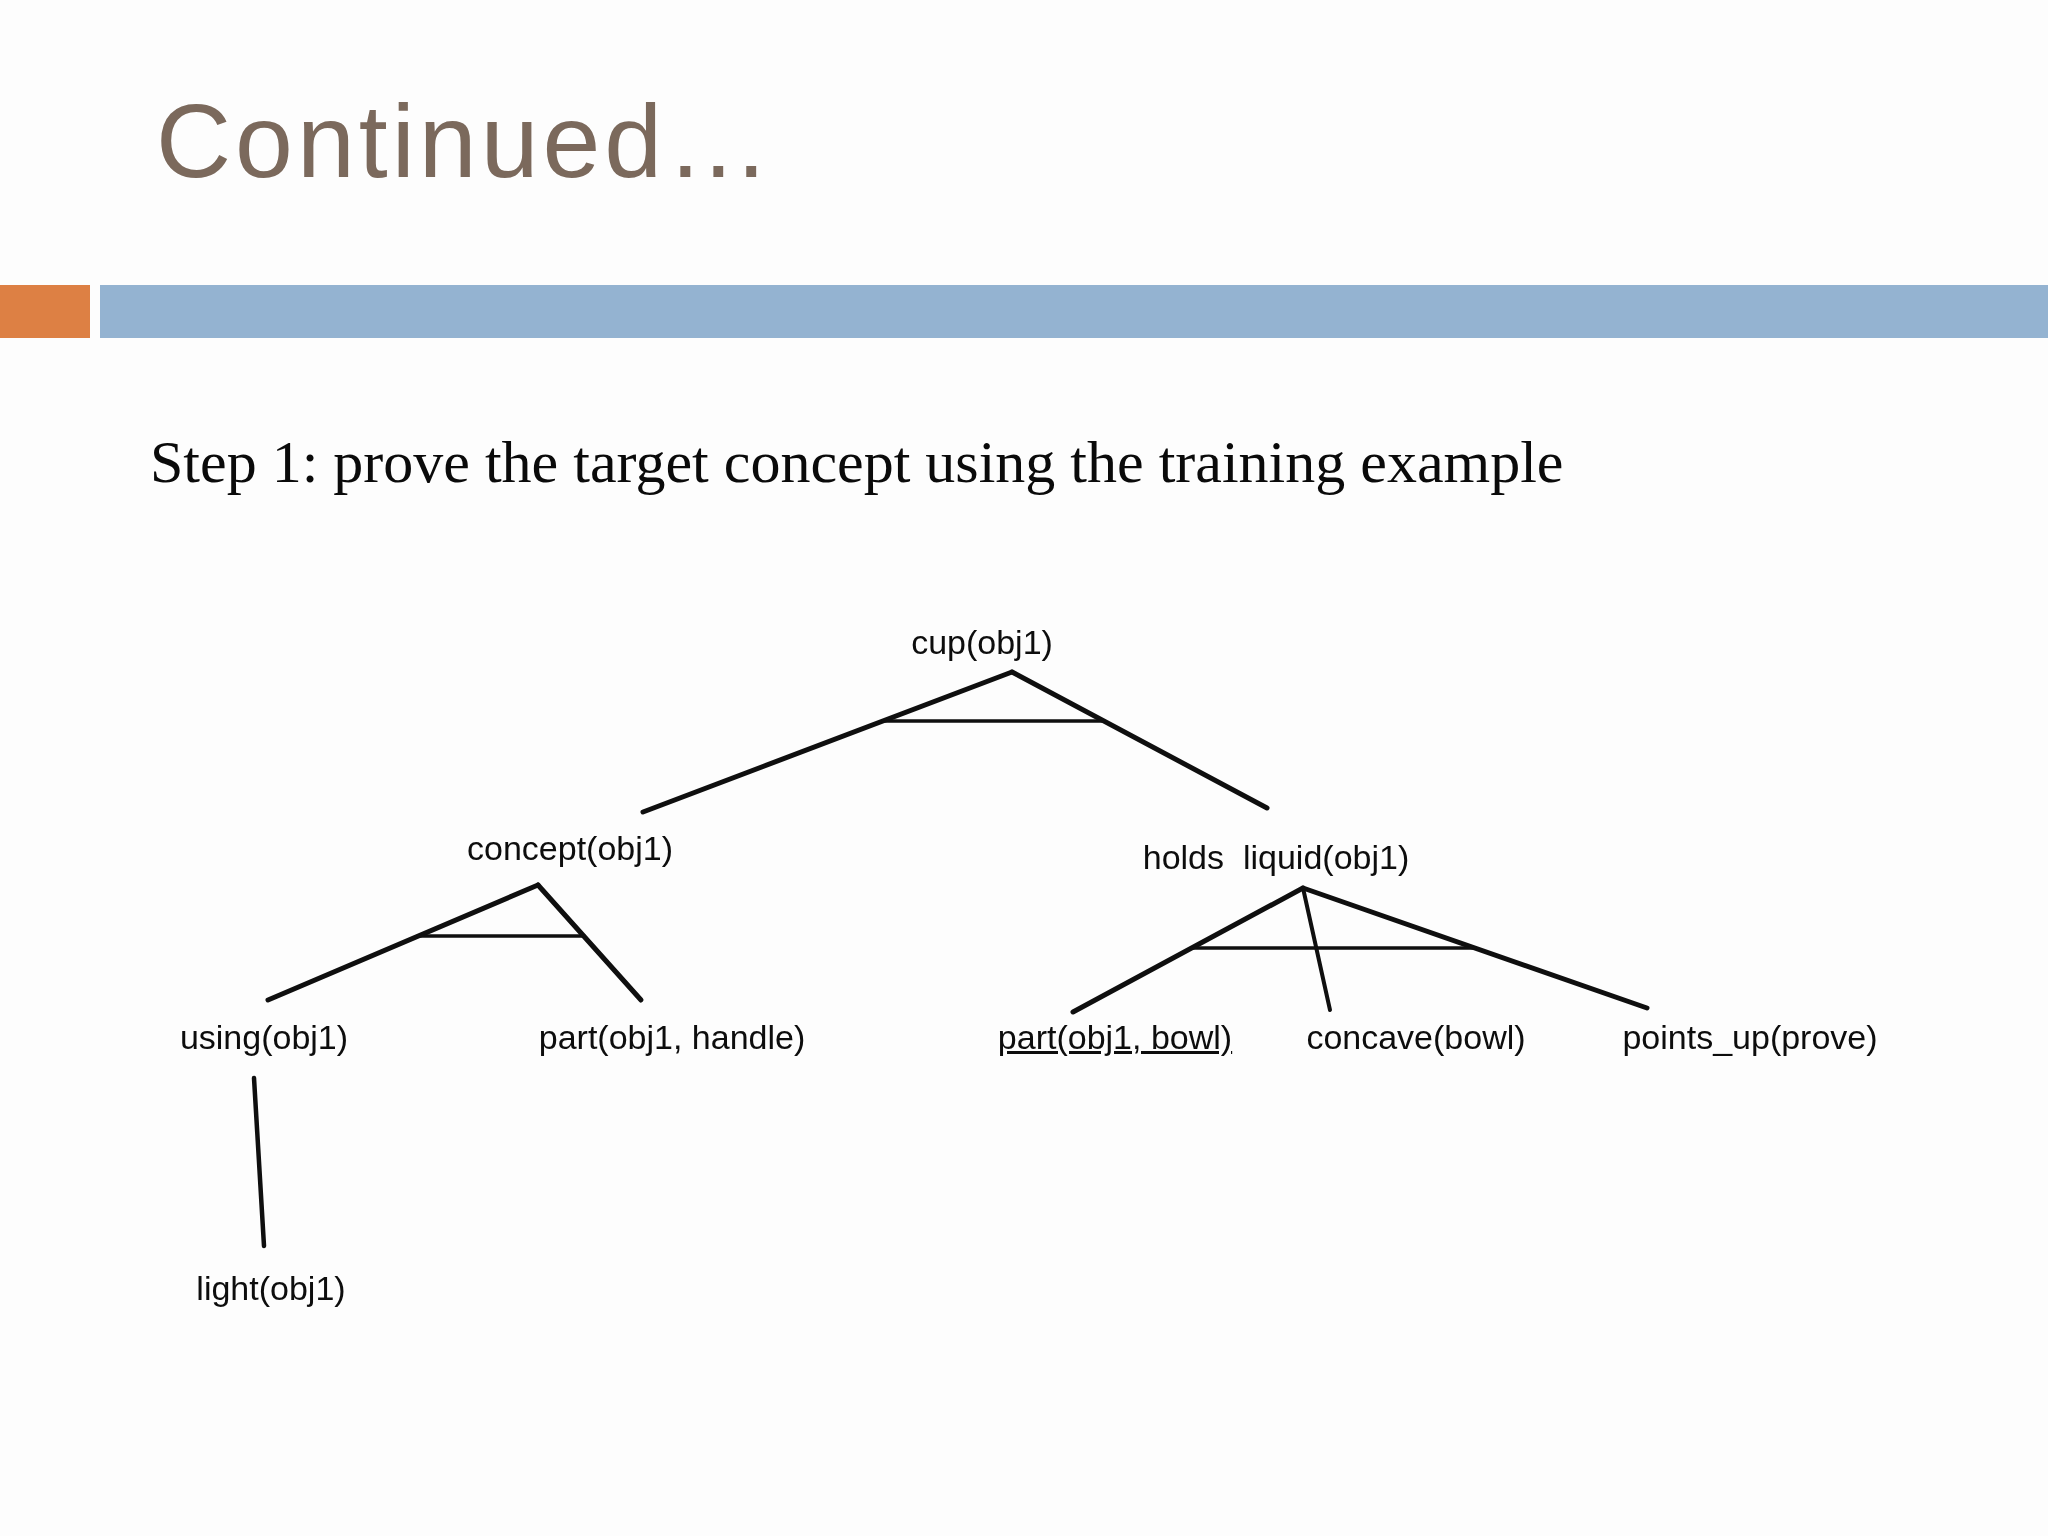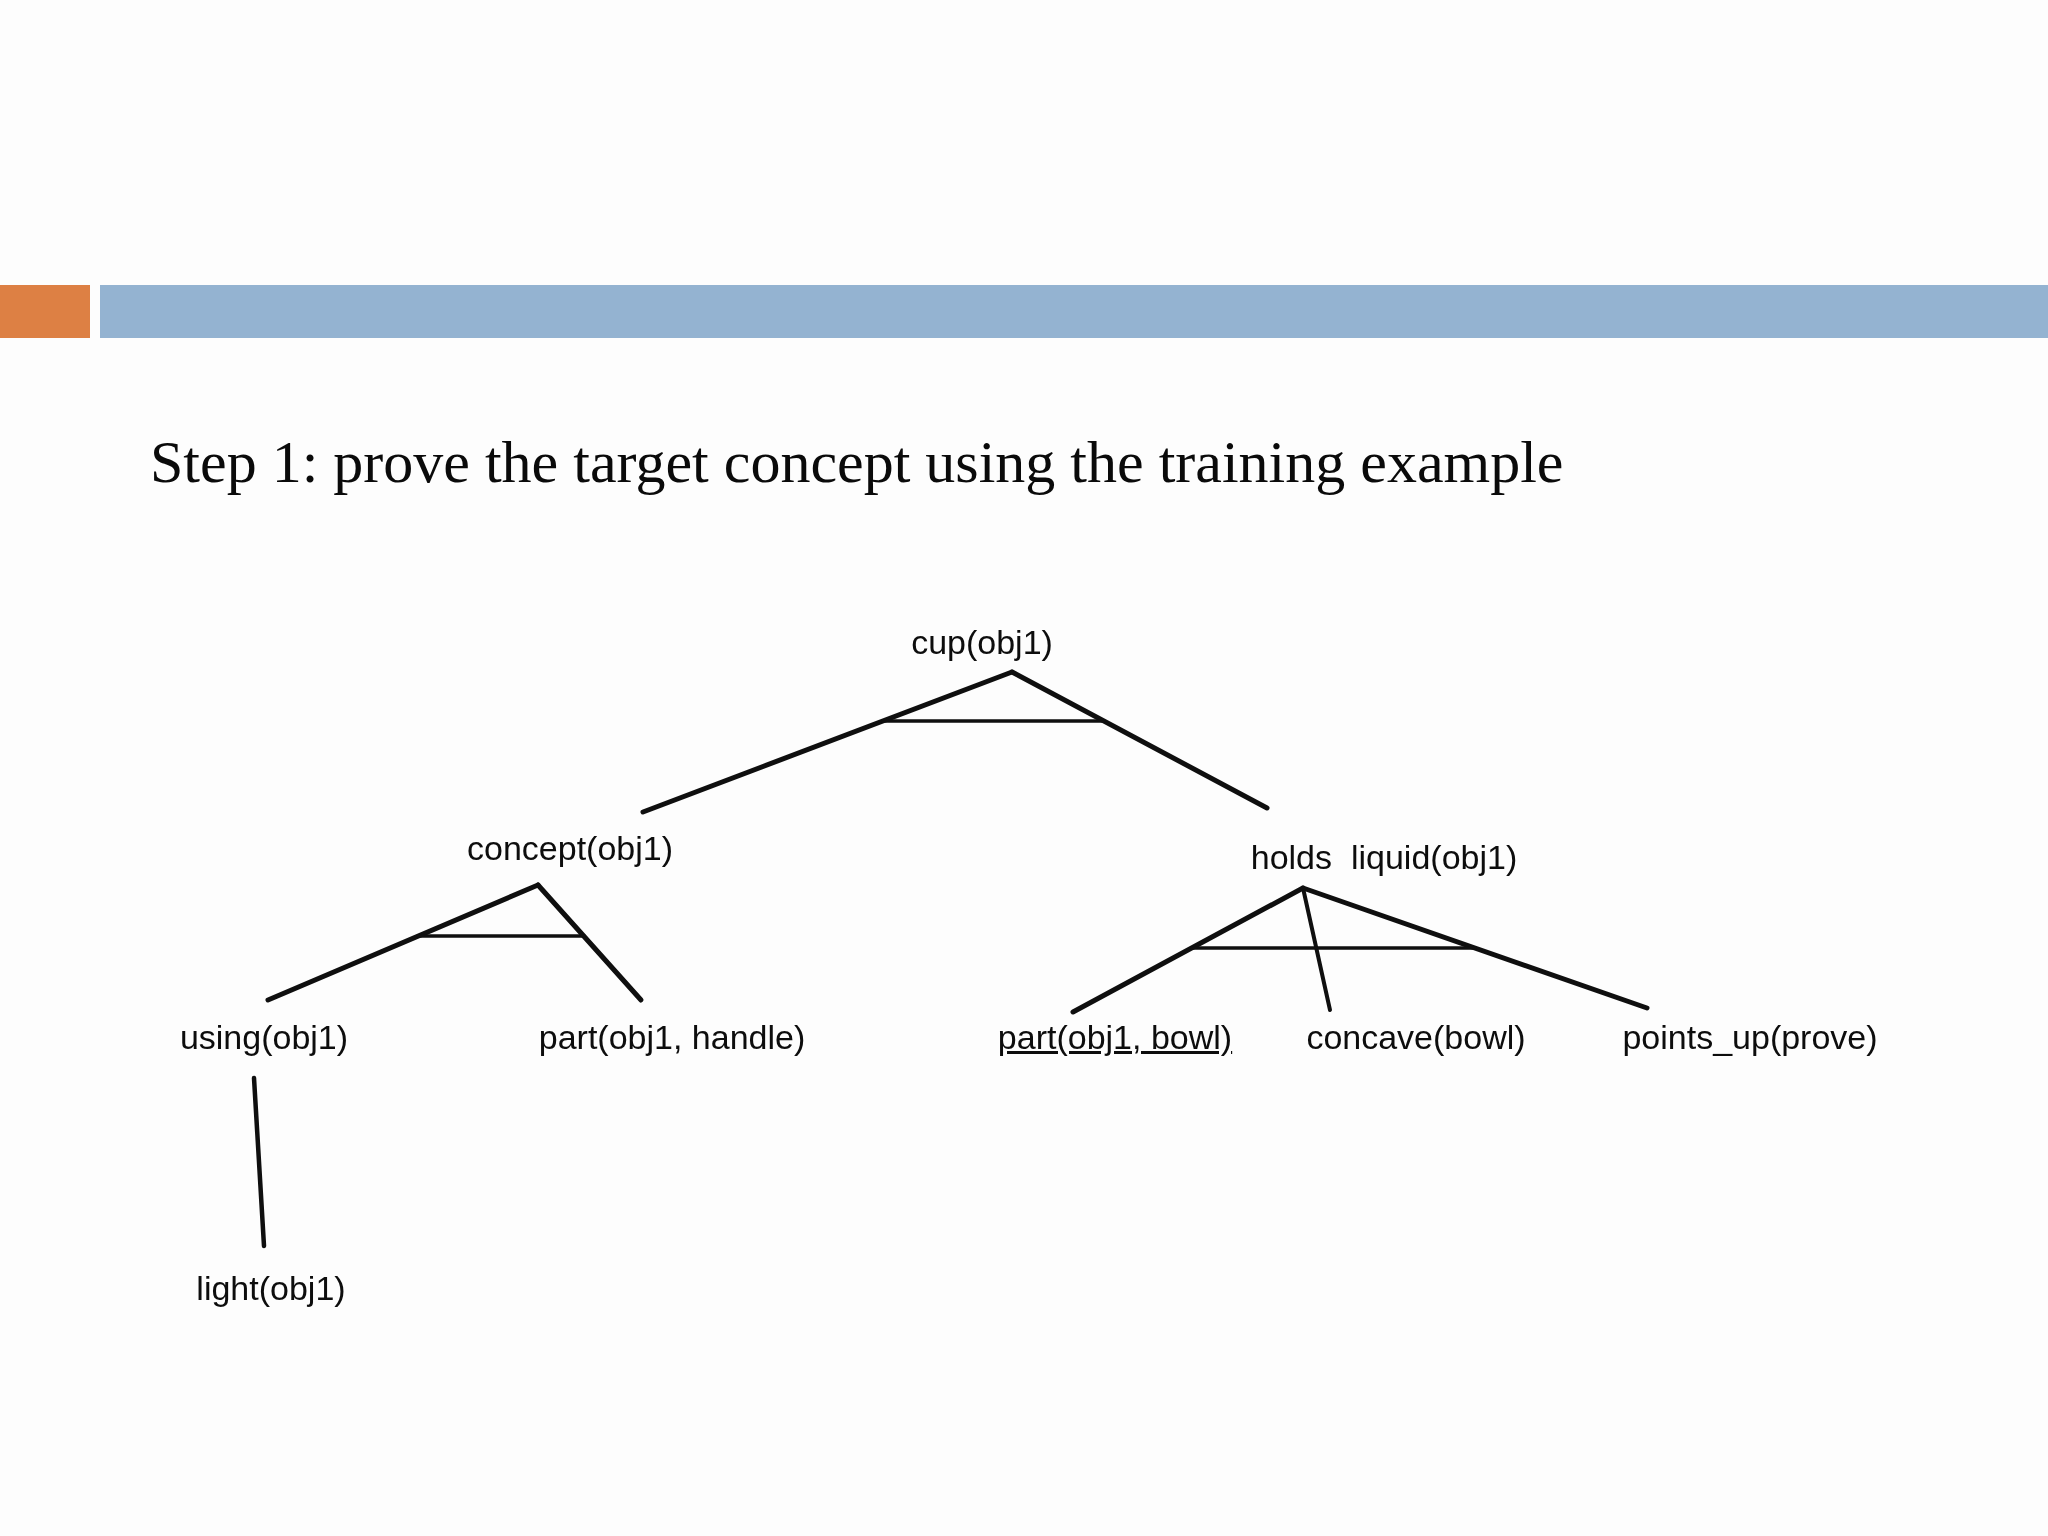--- a/index.html
+++ b/index.html
@@ -79,20 +79,21 @@
     color: #0d0d0d;
     line-height: 1;
     white-space: pre;
   }
 </style>
 </head>
 <body>
 
 <div class="slide">
 
+  <h1 class="slide-title">Continued…</h1>
 
   <div class="band-orange"></div>
   <div class="band-blue"></div>
 
   <p class="step-caption">Step 1: prove the target concept using the training example</p>
 
   <div class="diagram">
 
     <svg class="edges-svg" viewBox="0 0 2048 1536" xmlns="http://www.w3.org/2000/svg" aria-hidden="true">
 
@@ -107,21 +108,21 @@
       <line x1="1303" y1="888" x2="1073" y2="1012" stroke-width="5"></line>
       <line x1="1303" y1="888" x2="1330" y2="1010" stroke-width="4"></line>
       <line x1="1303" y1="888" x2="1647" y2="1008" stroke-width="5"></line>
       <line x1="1192" y1="948" x2="1475" y2="948" stroke-width="3.5"></line>
 
       <line x1="254" y1="1078" x2="264" y2="1246" stroke-width="4.5"></line>
     </svg>
 
     <div class="tree-node" style="left:982px;  top:642px;">cup(obj1)</div>
     <div class="tree-node" style="left:570px;  top:848px;">concept(obj1)</div>
-    <div class="tree-node" style="left:1384px; top:857px;">holds  liquid(obj1)</div>
+    <div class="tree-node" style="left:1276px; top:857px;">holds  liquid(obj1)</div>
     <div class="tree-node" style="left:264px;  top:1037px;">using(obj1)</div>
     <div class="tree-node" style="left:672px;  top:1037px;">part(obj1, handle)</div>
     <div class="tree-node" style="left:1115px; top:1037px;text-decoration:underline;">part(obj1, bowl)</div>
     <div class="tree-node" style="left:1416px; top:1037px;">concave(bowl)</div>
     <div class="tree-node" style="left:1750px; top:1037px;">points_up(prove)</div>
     <div class="tree-node" style="left:271px;  top:1288px;">light(obj1)</div>
   </div>
 
 </div>
 

